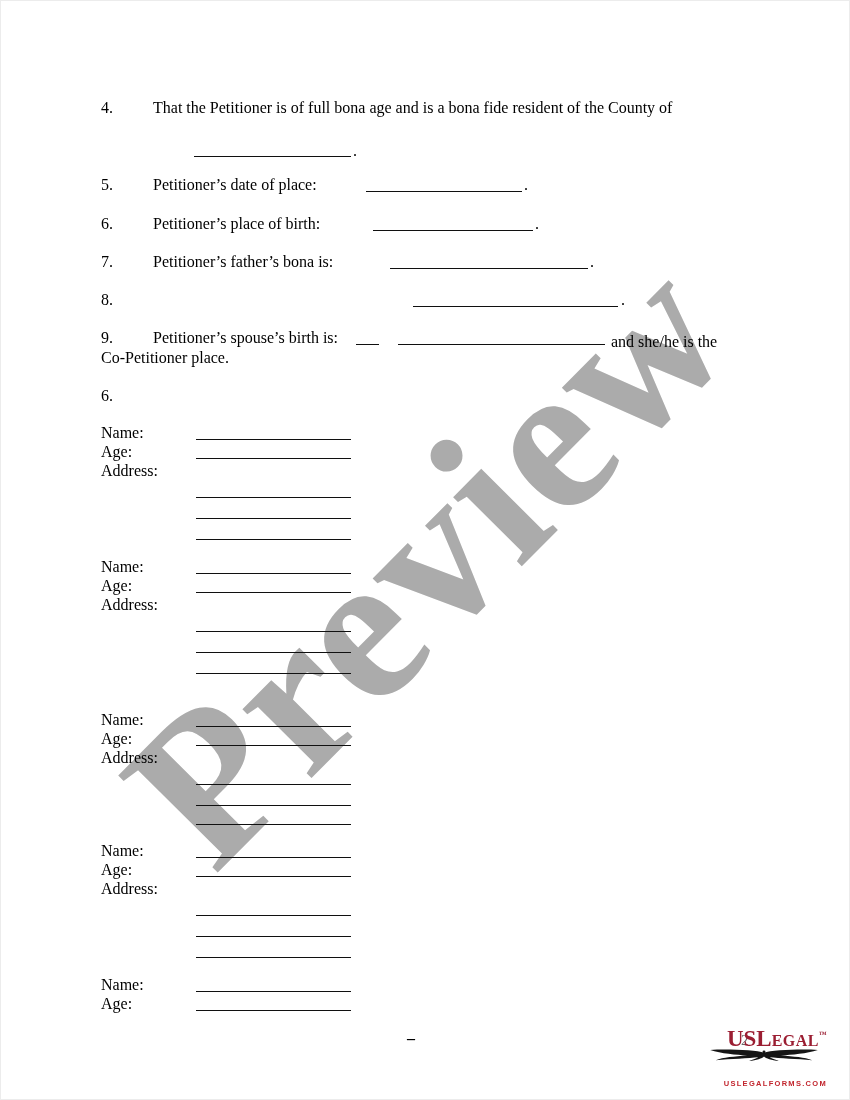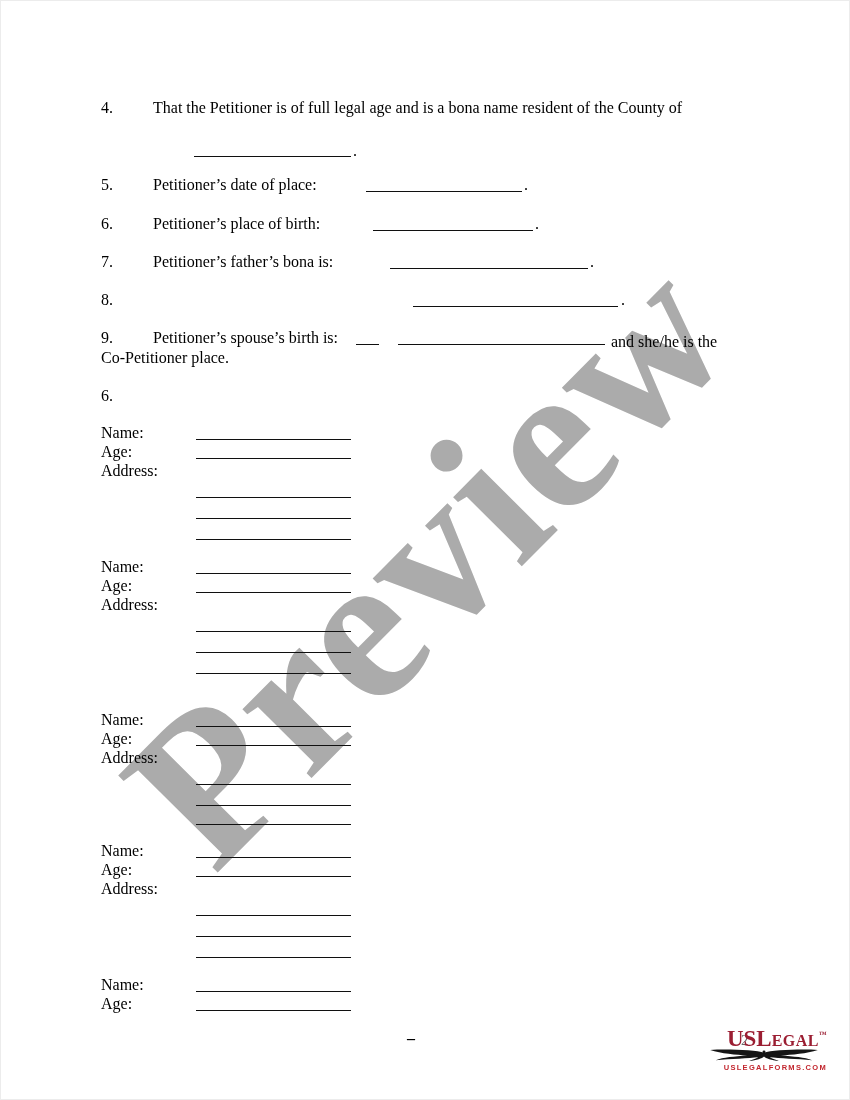--- a/index.html
+++ b/index.html
@@ -18,31 +18,31 @@
     font-weight:bold;font-size:212px;letter-spacing:3px;
     color:#ababab;z-index:1;white-space:nowrap;
   }
   .pgnum{position:absolute;left:740px;top:1031px;font-size:15px;color:#6a6a6a;z-index:2;}
   .logo{position:absolute;left:700px;top:1023px;width:126px;text-align:right;z-index:3;}
   .logo-word{font-family:"Liberation Serif","DejaVu Serif",serif;color:#9b1e32;line-height:22px;white-space:nowrap;}
   .lg-us{font-size:23px;font-weight:bold;}
   .lg-egal{font-size:16px;font-weight:bold;letter-spacing:.5px;}
   .lg-tm{font-size:8px;vertical-align:9px;font-weight:bold;}
   .wings{display:block;margin:-3px auto 0;width:112px;height:13px;}
-  .lg-site{font-family:"Liberation Sans",sans-serif;font-size:7.5px;font-weight:bold;letter-spacing:1.3px;color:#c2262e;margin-top:1px;white-space:nowrap;}
+  .lg-site{font-family:"Liberation Sans",sans-serif;font-size:7.5px;font-weight:bold;letter-spacing:1.3px;color:#c2262e;margin-top:17px;white-space:nowrap;}
 </style>
 </head>
 <body>
 
 <div class="page">
 
   <div class="watermark">Preview</div>
 
   <span class="t" style="left:100px;top:97px">4.</span>
-  <span class="t" style="left:152px;top:97px">That the Petitioner is of full legal age and is a bona name resident of the County of</span>
+  <span class="t" style="left:152px;top:97px">That the Petitioner is of full bona age and is a bona fide resident of the County of</span>
   <span class="bl" style="left:193px;top:139px;width:157px"></span>
   <span class="t" style="left:352px;top:140px">.</span>
 
   <span class="t" style="left:100px;top:174px">5.</span>
   <span class="t" style="left:152px;top:174px">Petitioner’s date of place:</span>
   <span class="bl" style="left:365px;top:174px;width:156px"></span>
   <span class="t" style="left:523px;top:174px">.</span>
 
   <span class="t" style="left:100px;top:213px">6.</span>
   <span class="t" style="left:152px;top:213px">Petitioner’s place of birth:</span>

